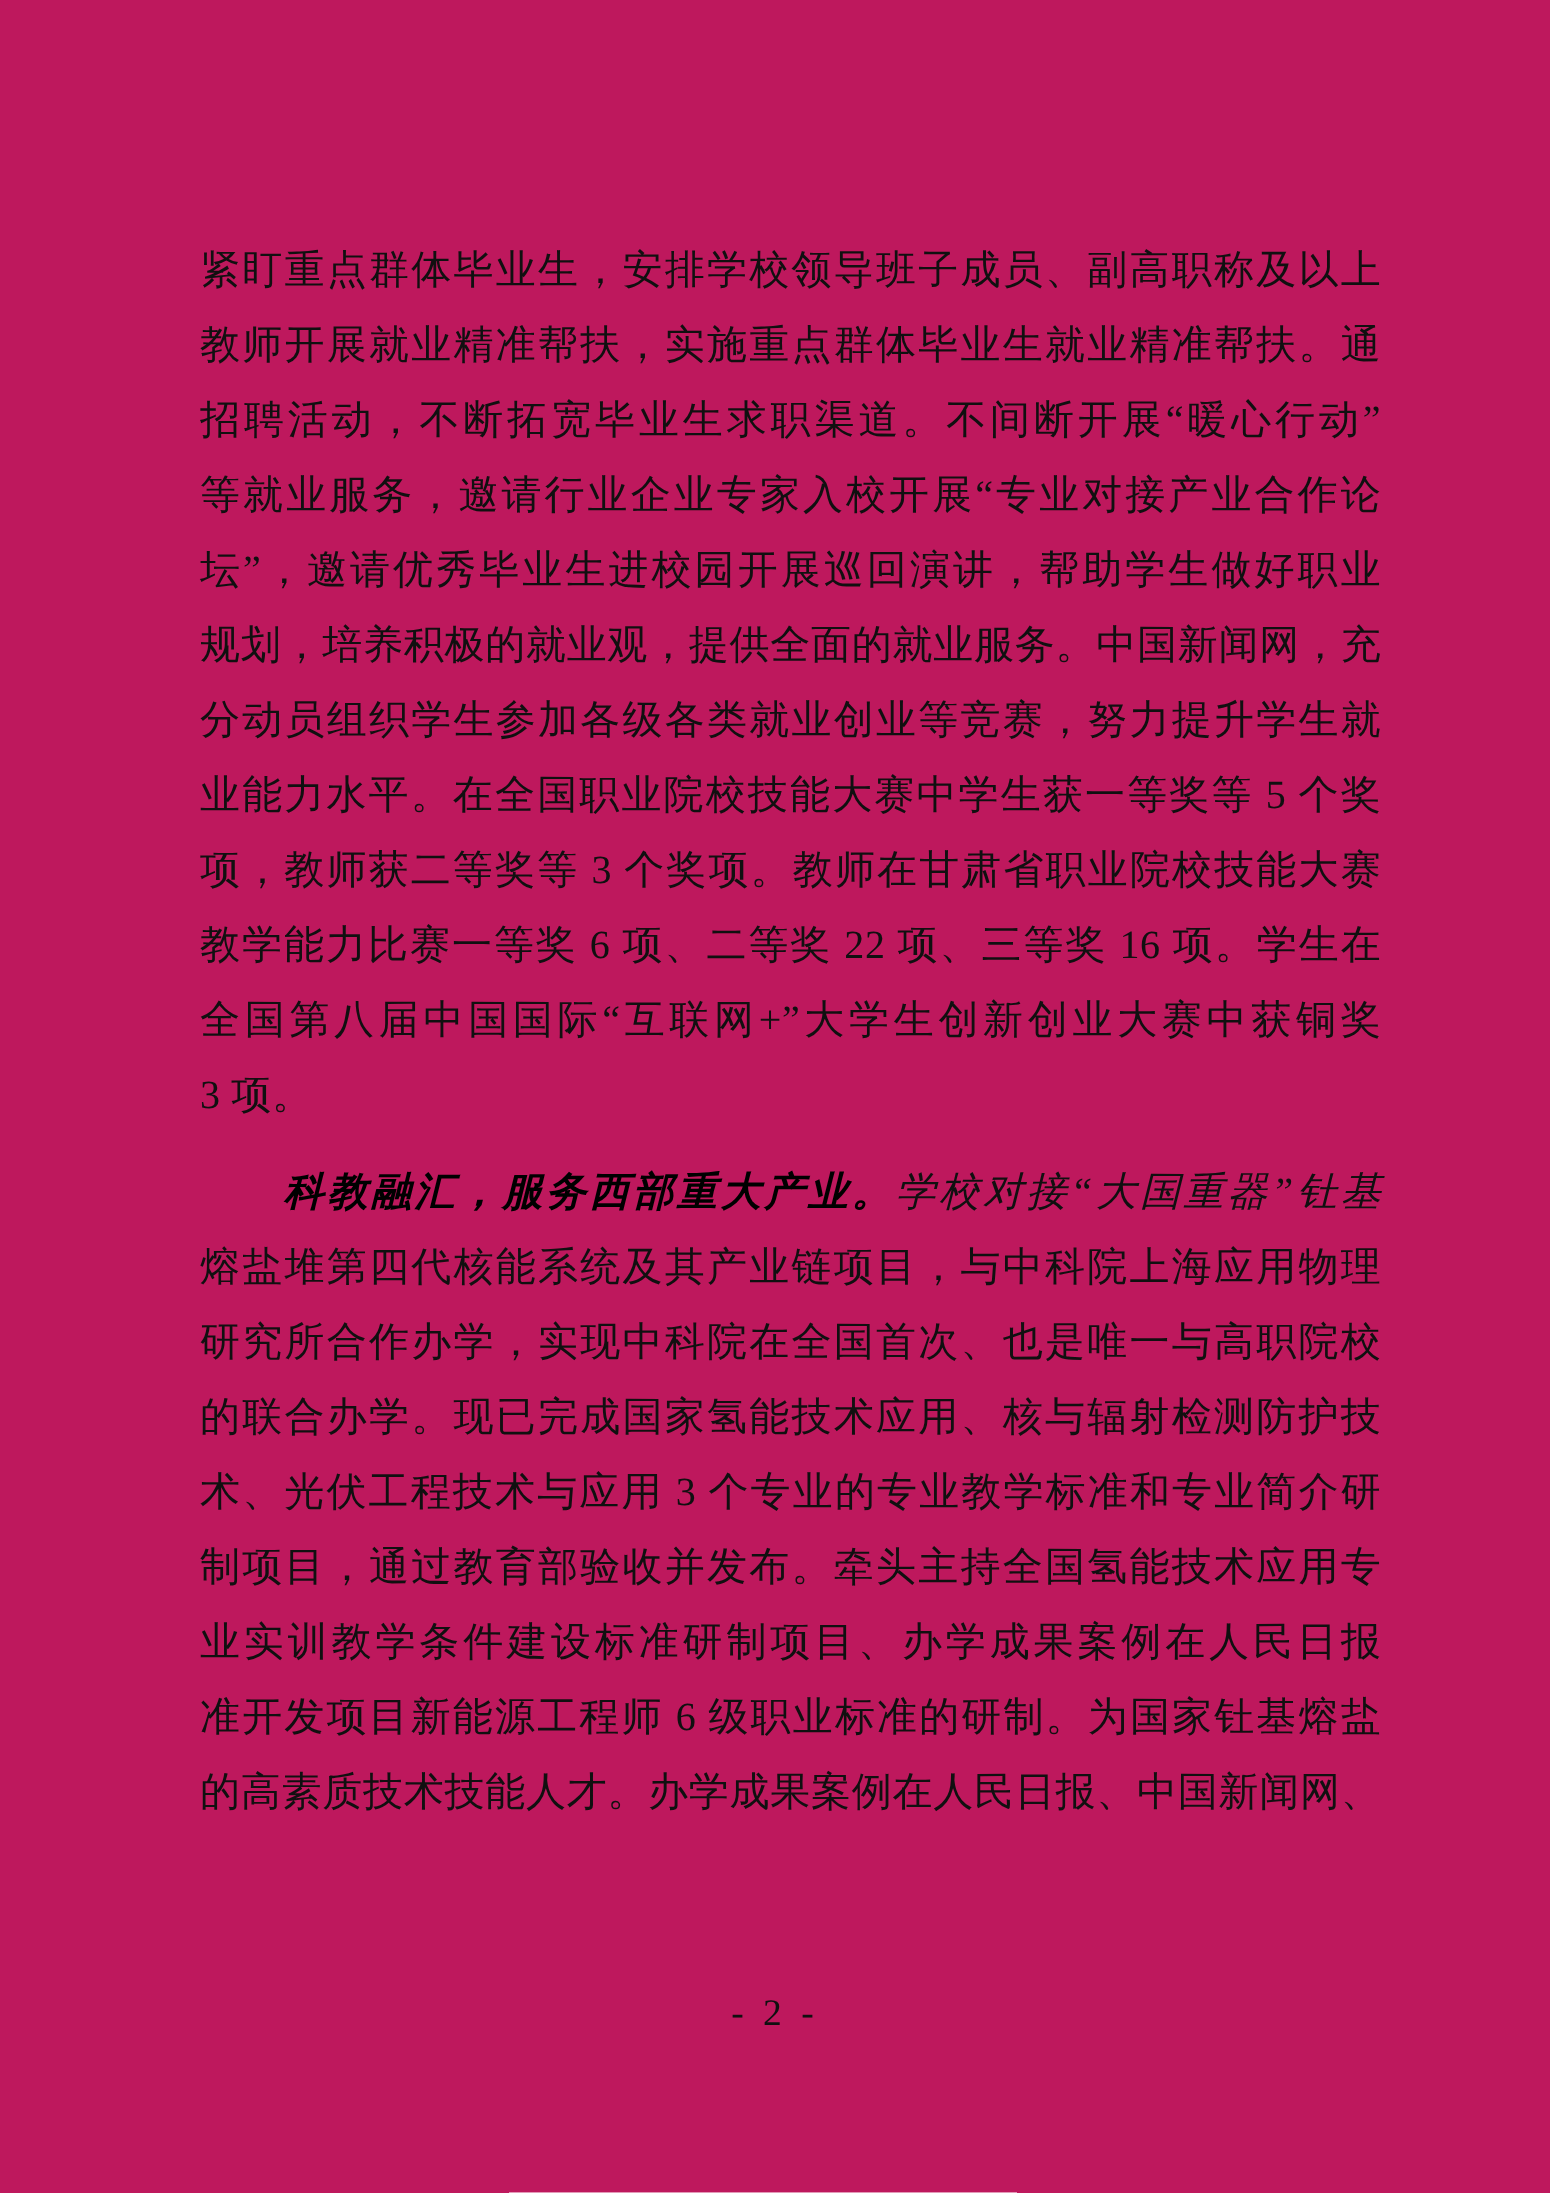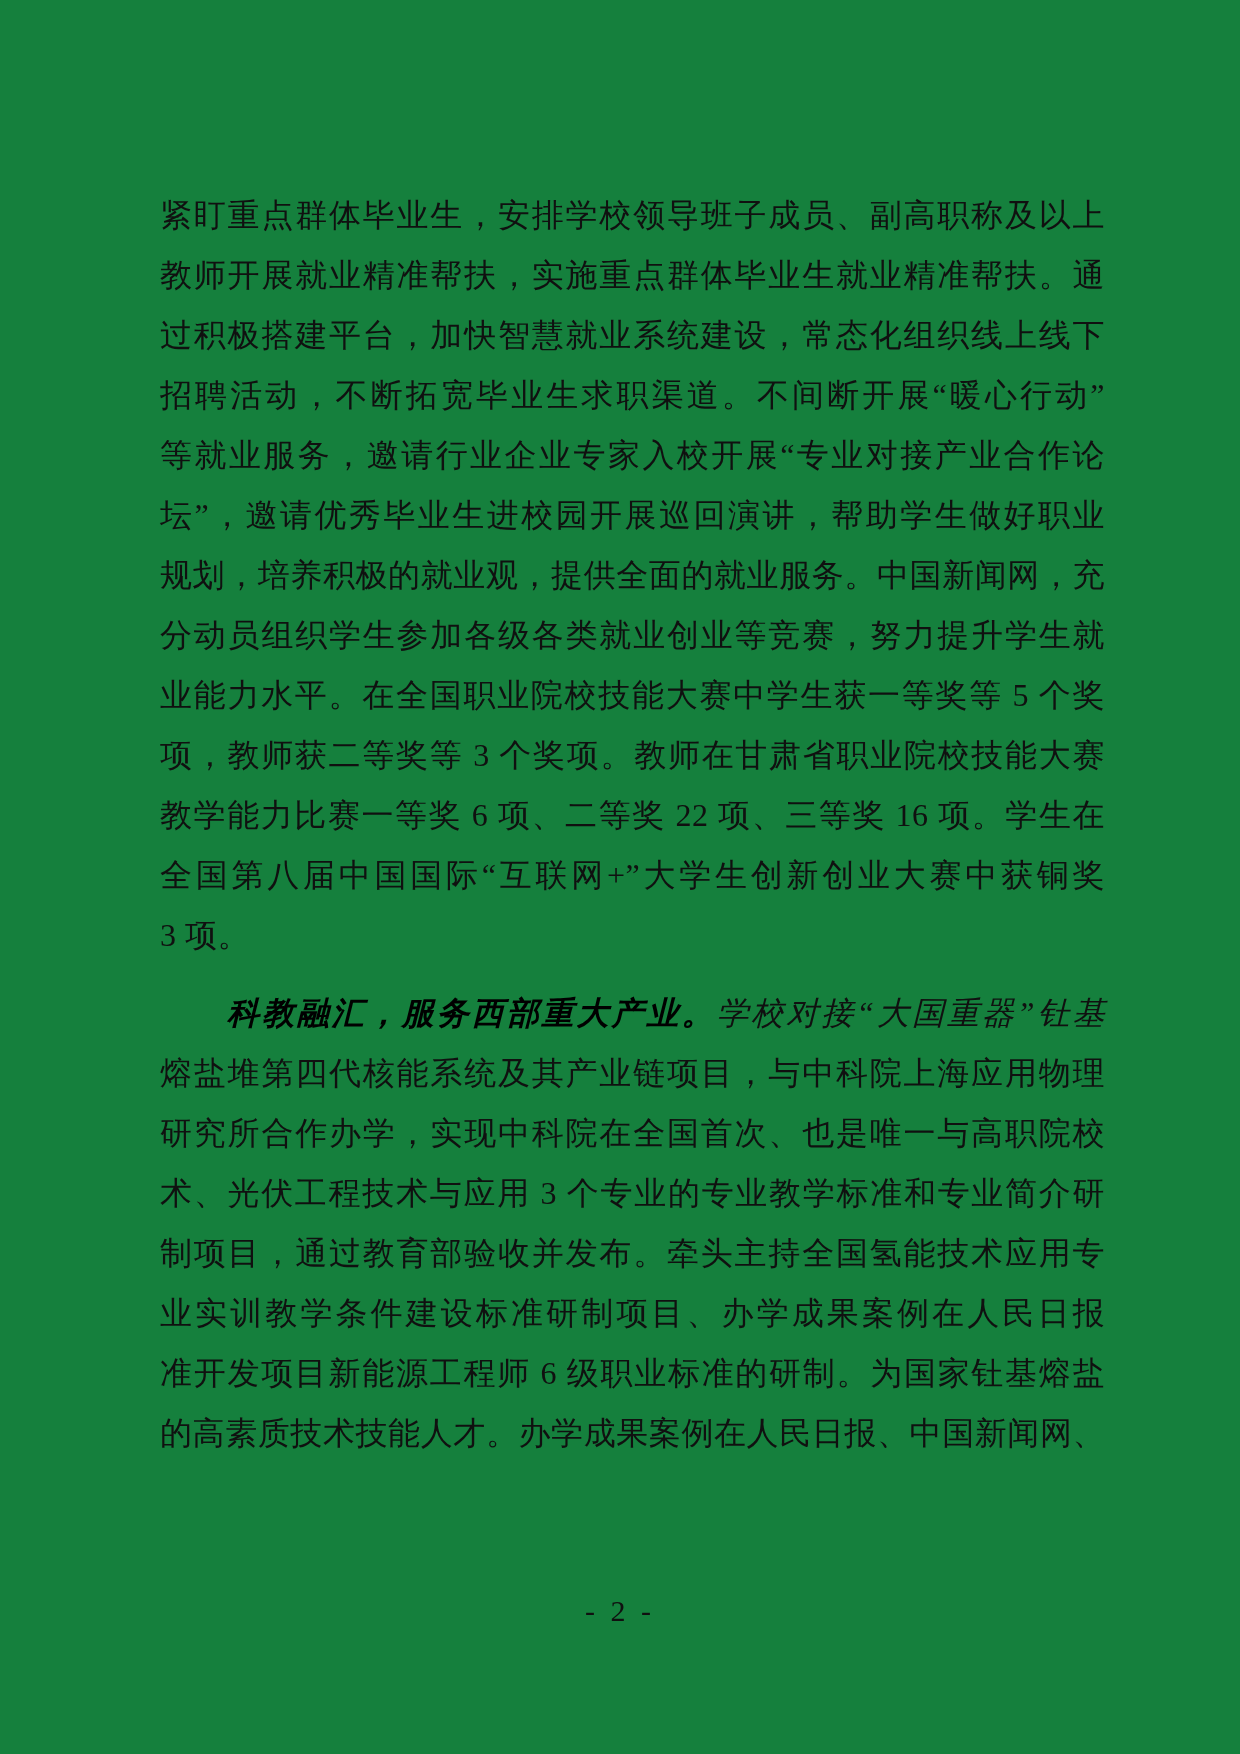--- a/index.html
+++ b/index.html
@@ -4,21 +4,21 @@
 <style>
   html, body {
     margin: 0;
     padding: 0;
     background: #ffffff;
   }
   .page {
     position: relative;
     width: 1240px;
     height: 1754px;
-    background: #15803d;
+    background: #be185d;
     overflow: hidden;
     font-family: "Liberation Serif", serif;
     color: #101010;
   }
   .body-text {
     position: absolute;
     left: 160px;
     top: 185px;
     width: 945px;
   }
@@ -66,36 +66,36 @@
   }
 </style>
 </head>
 <body>
 
 <div class="page">
   <div class="body-text">
     <div class="paragraph first">
         <div class="line">紧盯重点群体毕业生，安排学校领导班子成员、副高职称及以上</div>
         <div class="line">教师开展就业精准帮扶，实施重点群体毕业生就业精准帮扶。通</div>
-        <div class="line">过积极搭建平台，加快智慧就业系统建设，常态化组织线上线下</div>
         <div class="line">招聘活动，不断拓宽毕业生求职渠道。不间断开展“暖心行动”</div>
         <div class="line">等就业服务，邀请行业企业专家入校开展“专业对接产业合作论</div>
         <div class="line">坛”，邀请优秀毕业生进校园开展巡回演讲，帮助学生做好职业</div>
         <div class="line">规划，培养积极的就业观，提供全面的就业服务。中国新闻网，充</div>
         <div class="line">分动员组织学生参加各级各类就业创业等竞赛，努力提升学生就</div>
         <div class="line">业能力水平。在全国职业院校技能大赛中学生获一等奖等 5 个奖</div>
         <div class="line">项，教师获二等奖等 3 个奖项。教师在甘肃省职业院校技能大赛</div>
         <div class="line">教学能力比赛一等奖 6 项、二等奖 22 项、三等奖 16 项。学生在</div>
         <div class="line">全国第八届中国国际“互联网+”大学生创新创业大赛中获铜奖</div>
         <div class="line last">3 项。</div>
       </div>
     <div class="paragraph second">
         <div class="line indent"><span class="lead-bold">科教融汇，服务西部重大产业。</span>学校对接“大国重器”钍基</div>
         <div class="line">熔盐堆第四代核能系统及其产业链项目，与中科院上海应用物理</div>
         <div class="line">研究所合作办学，实现中科院在全国首次、也是唯一与高职院校</div>
+        <div class="line">的联合办学。现已完成国家氢能技术应用、核与辐射检测防护技</div>
         <div class="line">术、光伏工程技术与应用 3 个专业的专业教学标准和专业简介研</div>
         <div class="line">制项目，通过教育部验收并发布。牵头主持全国氢能技术应用专</div>
         <div class="line">业实训教学条件建设标准研制项目、办学成果案例在人民日报</div>
         <div class="line">准开发项目新能源工程师 6 级职业标准的研制。为国家钍基熔盐</div>
         <div class="line">的高素质技术技能人才。办学成果案例在人民日报、中国新闻网、</div>
       </div>
   </div>
   <div class="page-number">- 2 -</div>
 </div>
 

